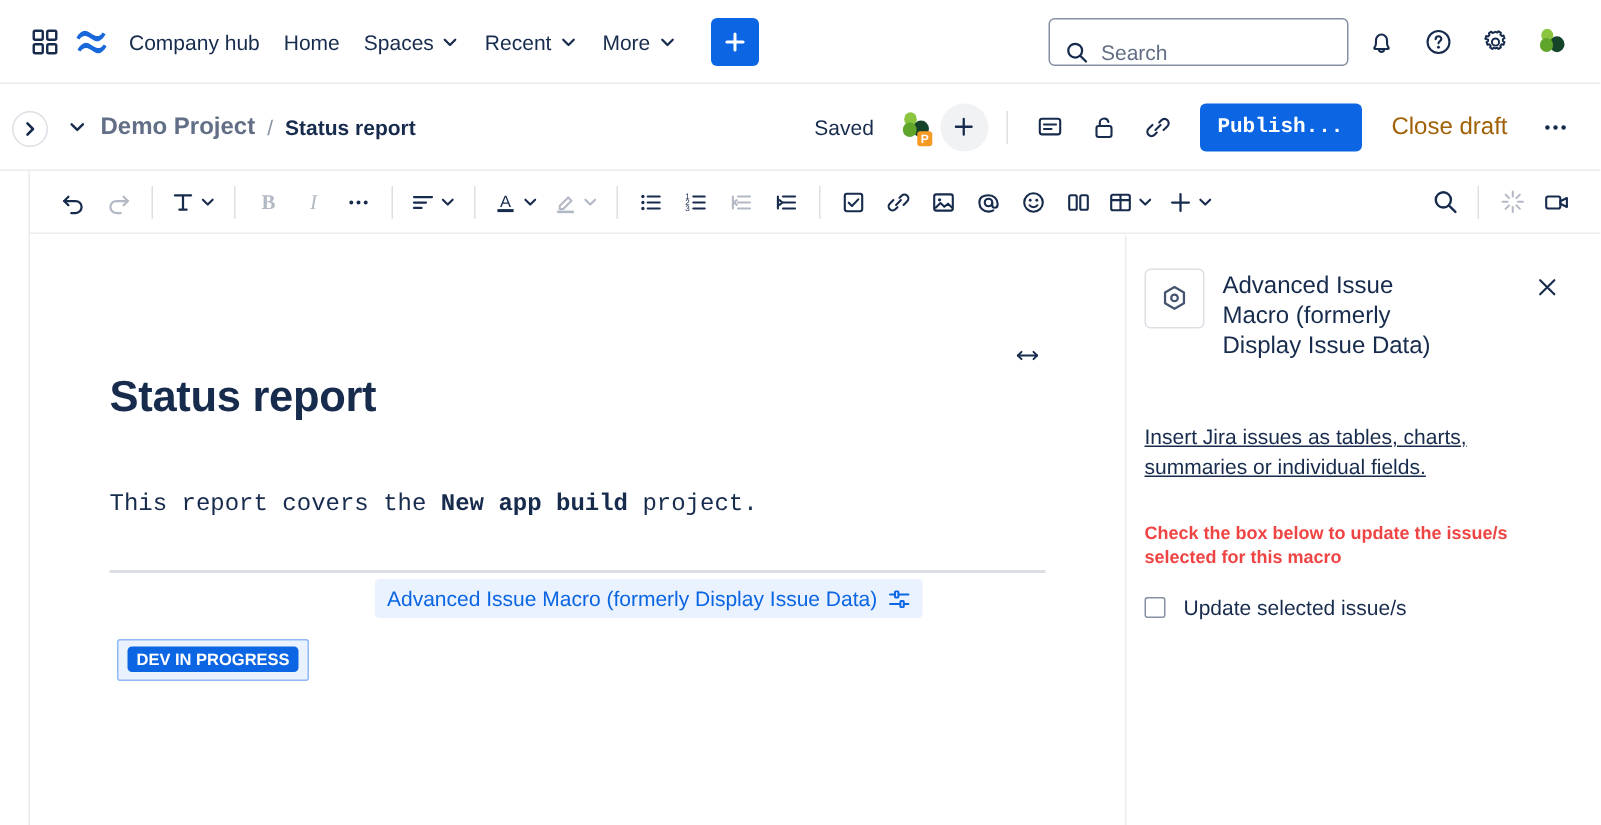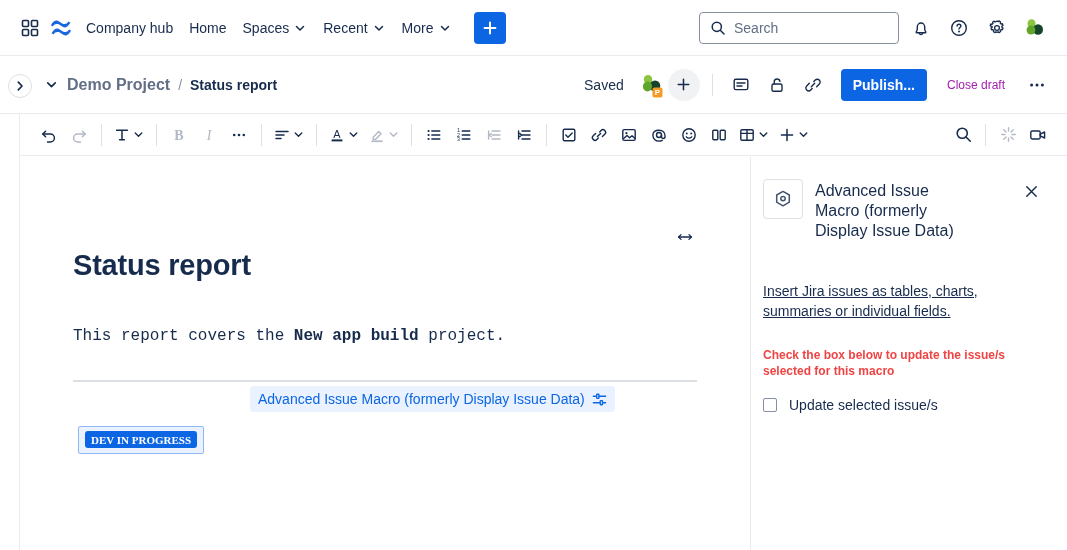--- a/index.html
+++ b/index.html
@@ -38,21 +38,21 @@
   .create-btn {
     width: 32px; height: 32px; background: #0C66E4; border-radius: 4px;
     display: flex; align-items: center; justify-content: center; cursor: pointer;
     margin-left: 14px; color:#fff;
   }
   .nav-right {
     margin-left: auto; display: flex; align-items: center; gap: 6px; padding-right: 16px;
   }
   .searchbox {
     width: 200px; height: 32px; border: 1px solid #8590A2; border-radius: 4px;
-    display: flex; align-items: center; gap: 8px; padding: 0 10px; background: #fff;
+    display: flex; align-items: flex-end; gap: 8px; padding: 0 10px; background: #fff;
     cursor: text;
   }
   .searchbox .ph { font-size: 14px; color: #626F86; }
   .nav-icon { width: 32px; height: 32px; }
   .avatar-top {
     width: 32px; height: 32px; border-radius: 50%;
     display:flex;align-items:center;justify-content:center; cursor: pointer;
   }
 
   
@@ -85,24 +85,24 @@
     width: 32px; height: 32px; border-radius: 50%; background: #F1F2F4;
     display: flex; align-items: center; justify-content: center; cursor: pointer;
     margin-left: 2px;
   }
   .vdiv { width: 1px; height: 22px; background: #DCDFE4; margin: 0 8px; }
   .hdr-icon { width: 32px; height: 32px; }
   .publish-btn {
     background: #0C66E4; color: #fff; font-size: 14px; font-weight: 600;
     height: 32px; padding: 0 12px; border-radius: 4px; border: none;
     display: flex; align-items: center; cursor: pointer; margin-left: 8px;
-    font-family: Liberation Sans, sans-serif;
+    font-family: Liberation Mono, monospace;
   }
   .close-draft {
-    font-size: 12px; color: #a21caf; height: 32px; padding: 0 10px;
+    font-size: 16px; color: #a16207; height: 32px; padding: 0 10px;
     border-radius: 4px; display: flex; align-items: center; cursor: pointer;
     margin-left: 6px; white-space: nowrap; text-align: center;
   }
   .more-btn { width: 32px; height: 32px; margin-left: 2px; }
 
   
   .toolbar {
     position: absolute; left: 20px; top: 114px; width: 1047px; height: 42px;
     background: #fff; border-bottom: 1px solid #E9EBEE;
     display: flex; align-items: center; padding: 0 14px;
@@ -148,21 +148,21 @@
   .status-label { font-size: 16px; font-weight: 700; color: #172B4D; line-height: 24px; }
   .macro-box {
     position: relative; margin-left: 5px;
     background: #E9F2FE; border: 1px solid #8FB8F6;
     padding: 3px 6px 5px 6px; border-radius: 2px;
   }
   .status-badge {
     display: inline-block; background: #0C66E4; color: #fff;
     font-size: 11px; font-weight: 700; letter-spacing: 0px;
     padding: 3px 6px 2px 6px; border-radius: 3px; line-height: 12px;
-    font-family: Liberation Serif, serif;
+    font-family: Liberation Sans, sans-serif;
   }
 
   
   .right-panel {
     position: absolute; left: 750px; top: 157px; width: 317px; height: 393px;
     background: #fff; border-left: 1px solid #E9EBEE; padding: 22px 24px 0 12px;
   }
   .rp-head { display: flex; align-items: flex-start; gap: 12px; }
   .rp-icon {
     width: 40px; height: 40px; border: 1px solid #DCDFE4; border-radius: 4px;

